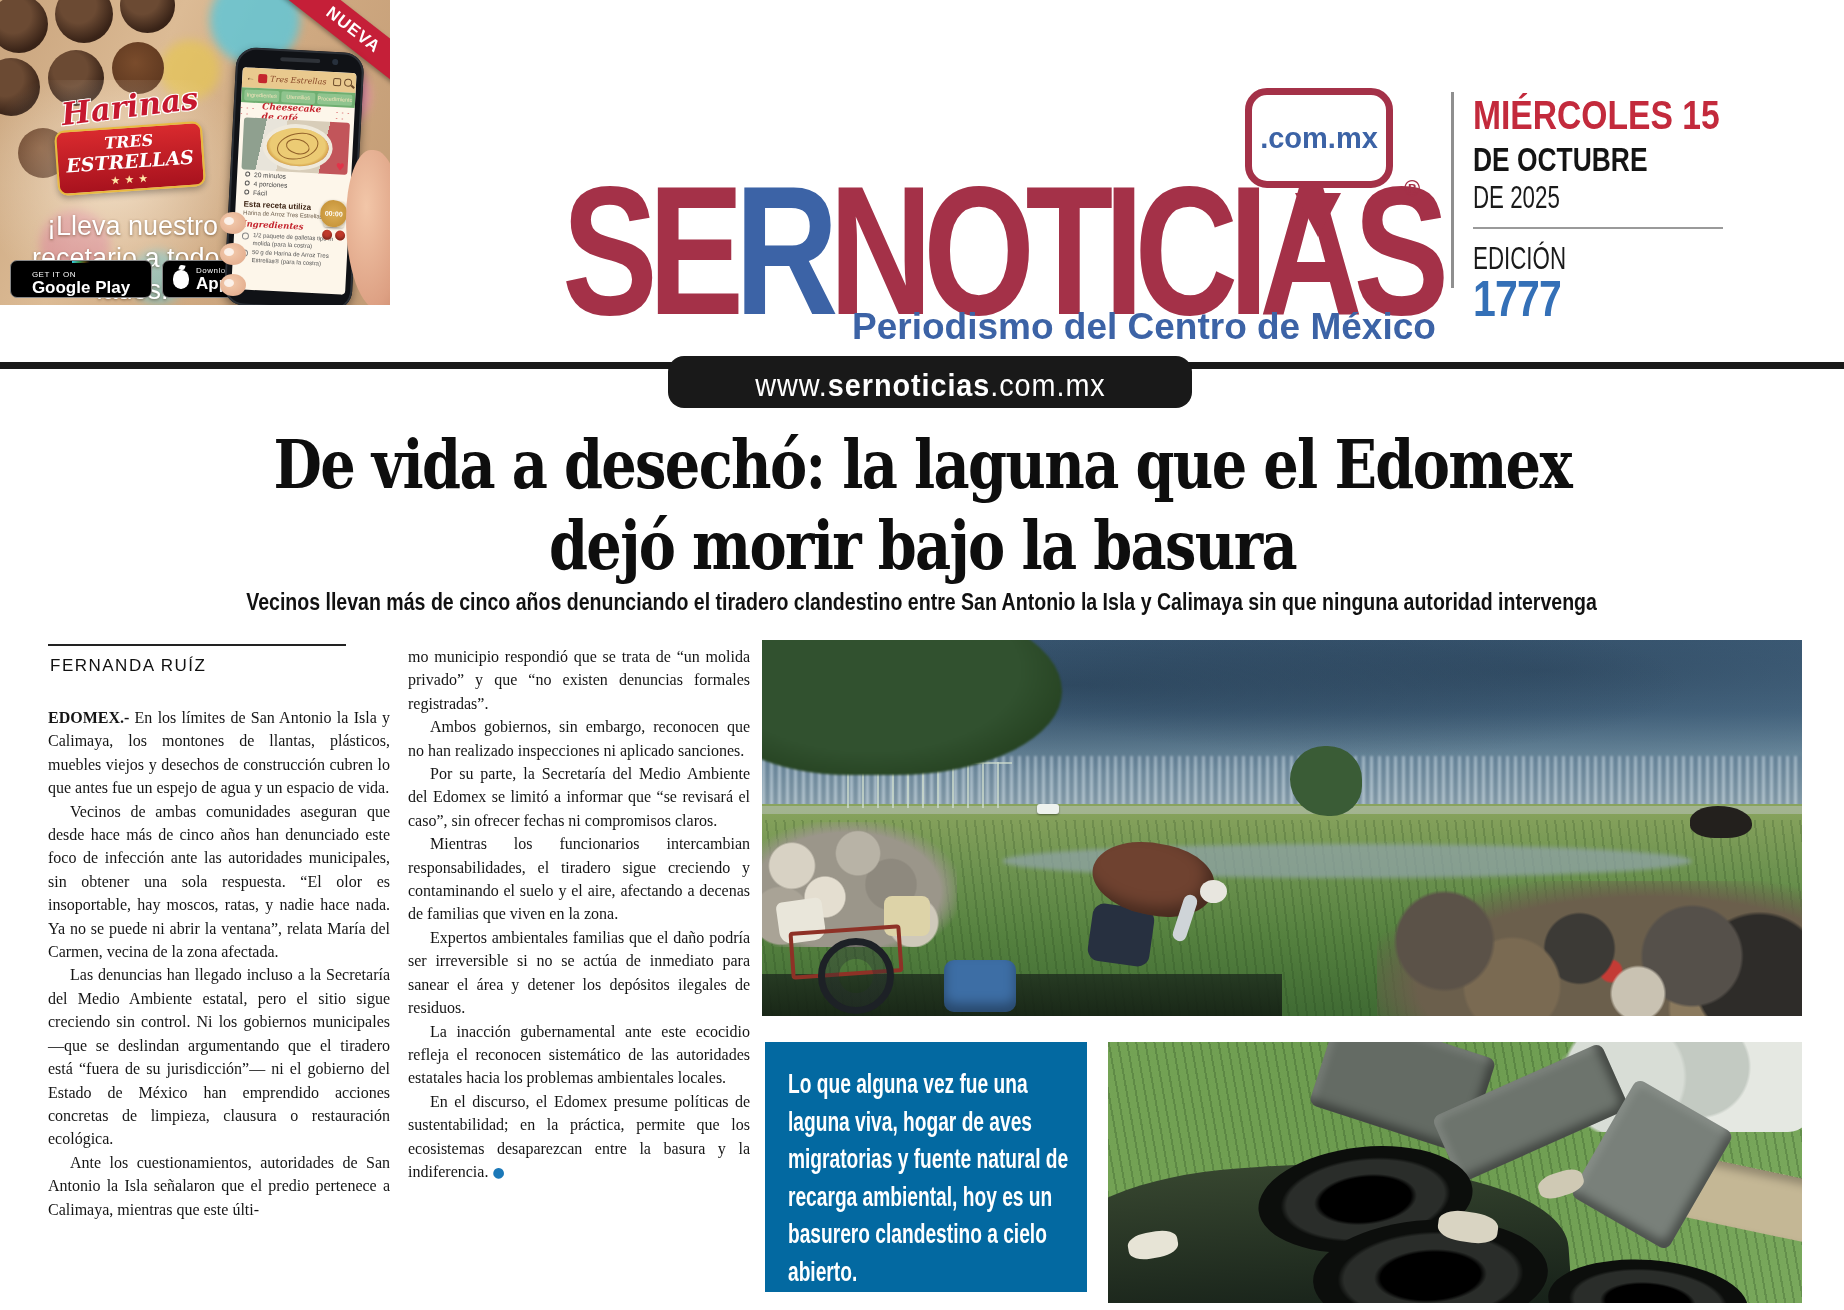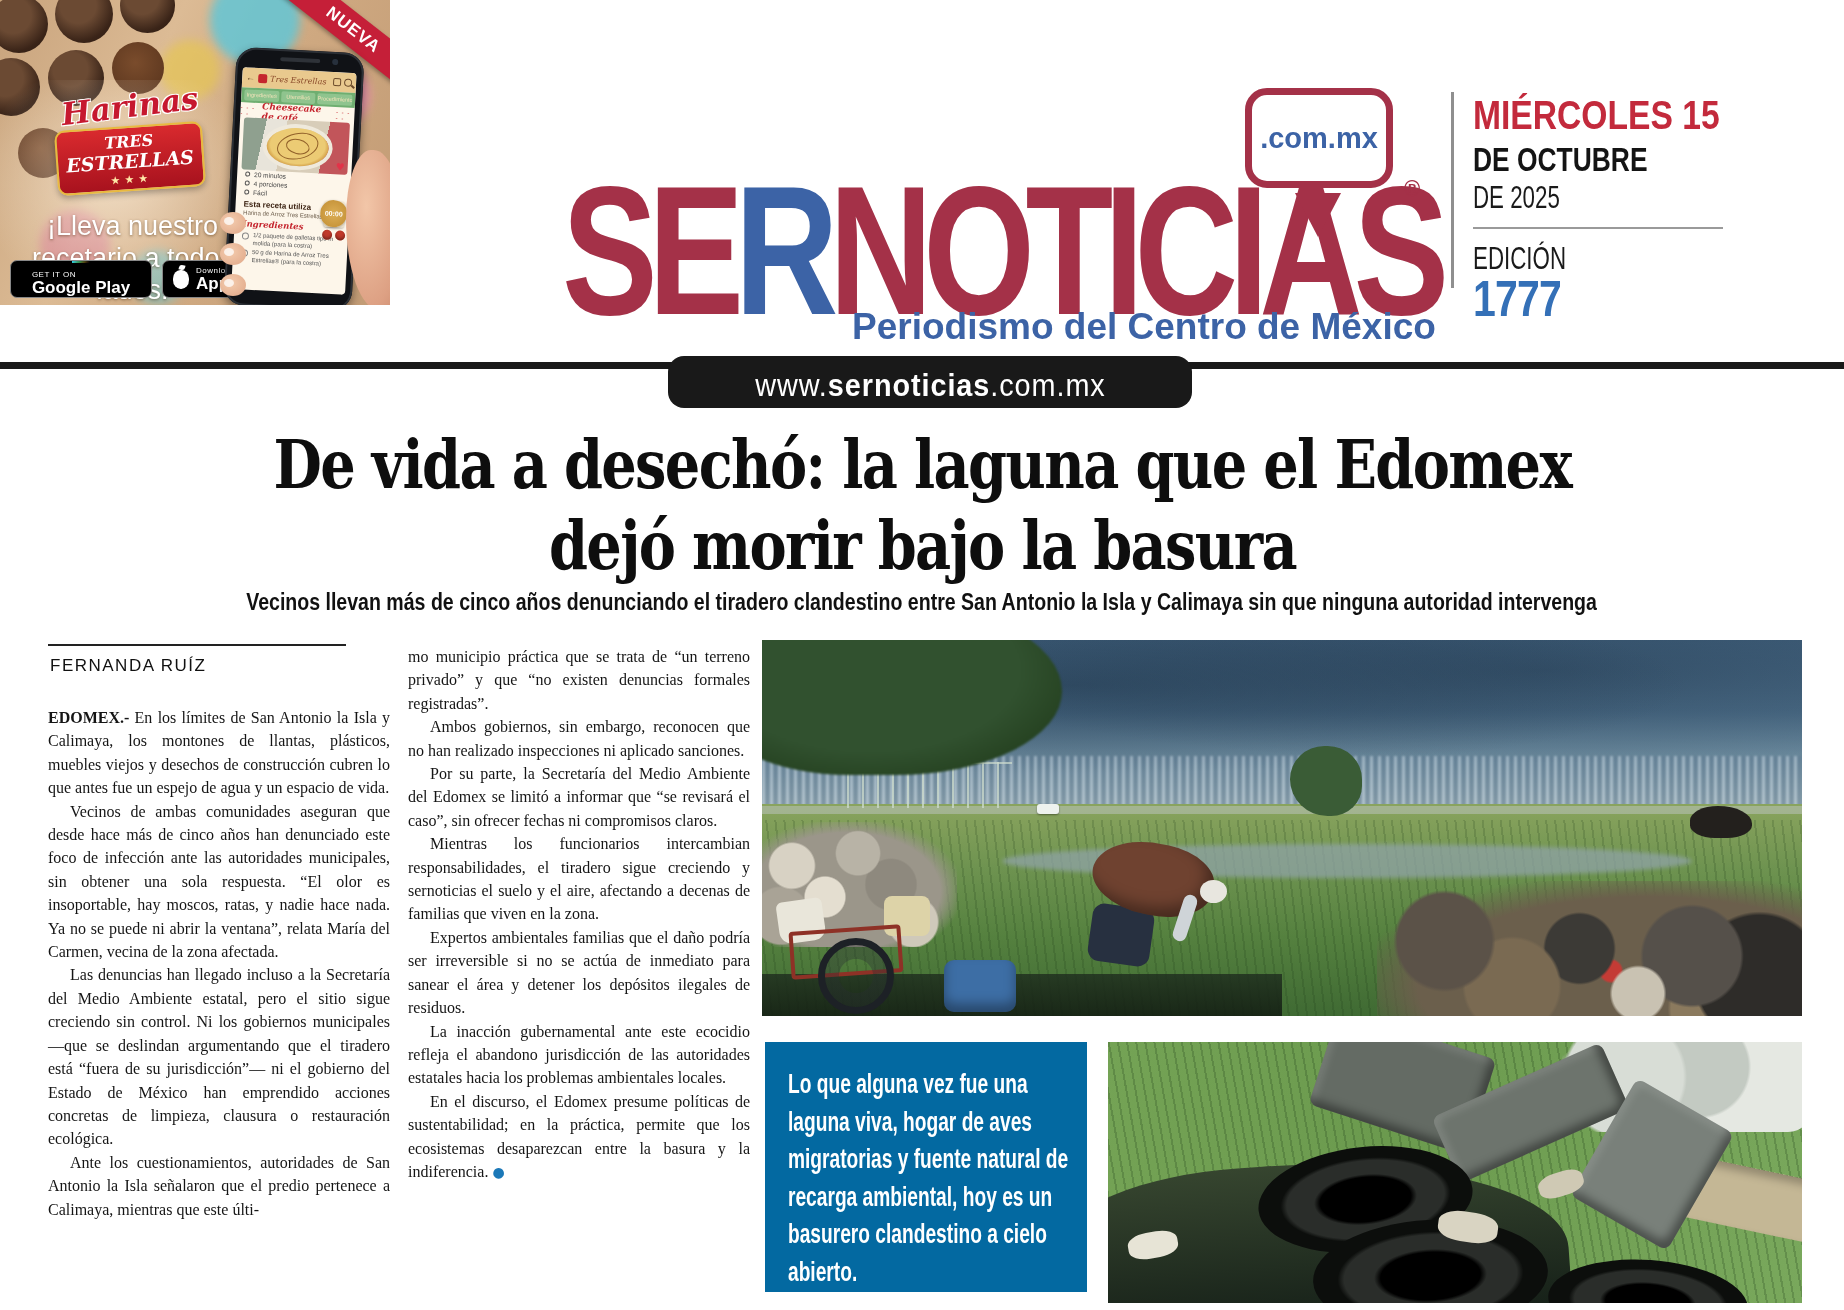--- a/index.html
+++ b/index.html
@@ -423,26 +423,26 @@
   <div id="byline" class="abs">FERNANDA RUÍZ</div>
 
   <div id="col1" class="abs col">
     <p><b>EDOMEX.-</b><span> En los límites de San Antonio la Isla y Calimaya, los montones de llantas, plásticos, muebles viejos y desechos de construcción cubren lo que antes fue un espejo de agua y un espacio de vida.</span></p>
     <p class="ind">Vecinos de ambas comunidades aseguran que desde hace más de cinco años han denunciado este foco de infección ante las autoridades municipales, sin obtener una sola respuesta. “El olor es insoportable, hay moscos, ratas, y nadie hace nada. Ya no se puede ni abrir la ventana”, relata María del Carmen, vecina de la zona afectada.</p>
     <p class="ind">Las denuncias han llegado incluso a la Secretaría del Medio Ambiente estatal, pero el sitio sigue creciendo sin control. Ni los gobiernos municipales —que se deslindan argumentando que el tiradero está “fuera de su jurisdicción”— ni el gobierno del Estado de México han emprendido acciones concretas de limpieza, clausura o restauración ecológica.</p>
     <p class="ind">Ante los cuestionamientos, autoridades de San Antonio la Isla señalaron que el predio pertenece a Calimaya, mientras que este últi-</p>
   </div>
 
   <div id="col2" class="abs col">
-    <p>mo municipio práctica que se trata de “un terreno privado” y que “no existen denuncias formales registradas”.</p>
+    <p>mo municipio respondió que se trata de “un molida privado” y que “no existen denuncias formales registradas”.</p>
     <p class="ind">Ambos gobiernos, sin embargo, reconocen que no han realizado inspecciones ni aplicado sanciones.</p>
     <p class="ind">Por su parte, la Secretaría del Medio Ambiente del Edomex se limitó a informar que “se revisará el caso”, sin ofrecer fechas ni compromisos claros.</p>
-    <p class="ind">Mientras los funcionarios intercambian responsabilidades, el tiradero sigue creciendo y sernoticias el suelo y el aire, afectando a decenas de familias que viven en la zona.</p>
+    <p class="ind">Mientras los funcionarios intercambian responsabilidades, el tiradero sigue creciendo y contaminando el suelo y el aire, afectando a decenas de familias que viven en la zona.</p>
     <p class="ind">Expertos ambientales familias que el daño podría ser irreversible si no se actúa de inmediato para sanear el área y detener los depósitos ilegales de residuos.</p>
-    <p class="ind">La inacción gubernamental ante este ecocidio refleja el abandono jurisdicción de las autoridades estatales hacia los problemas ambientales locales.</p>
+    <p class="ind">La inacción gubernamental ante este ecocidio refleja el reconocen sistemático de las autoridades estatales hacia los problemas ambientales locales.</p>
     <p class="ind"><span>En el discurso, el Edomex presume políticas de sustentabilidad; en la práctica, permite que los ecosistemas desaparezcan entre la basura y la indiferencia.</span> <span class="enddot">●</span></p>
   </div>
 
   <div id="photo1" class="abs">
     <div id="p1-sky"></div>
     <div id="p1-mountain-shade"></div>
     <div id="p1-city"></div>
     <div id="p1-field"></div>
     <div id="p1-grass"></div>
     <div id="p1-lagoon"></div>

